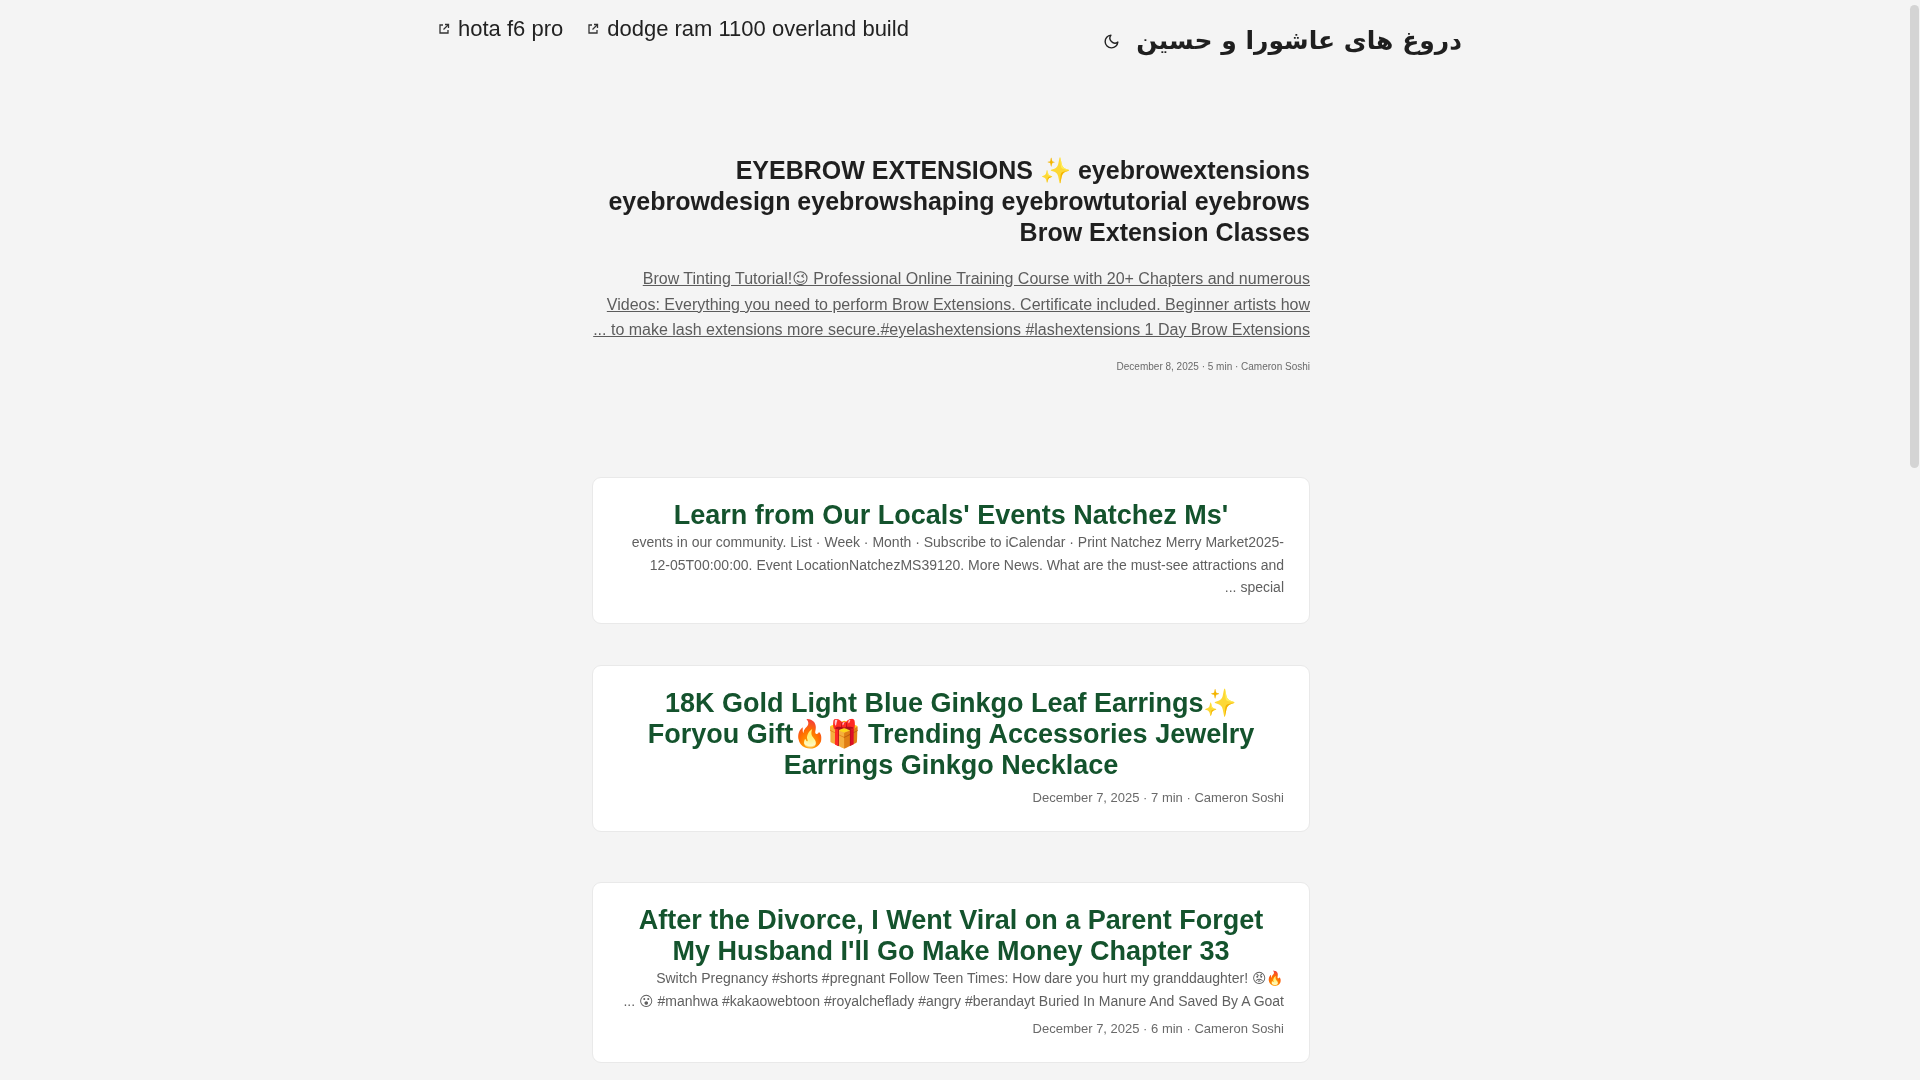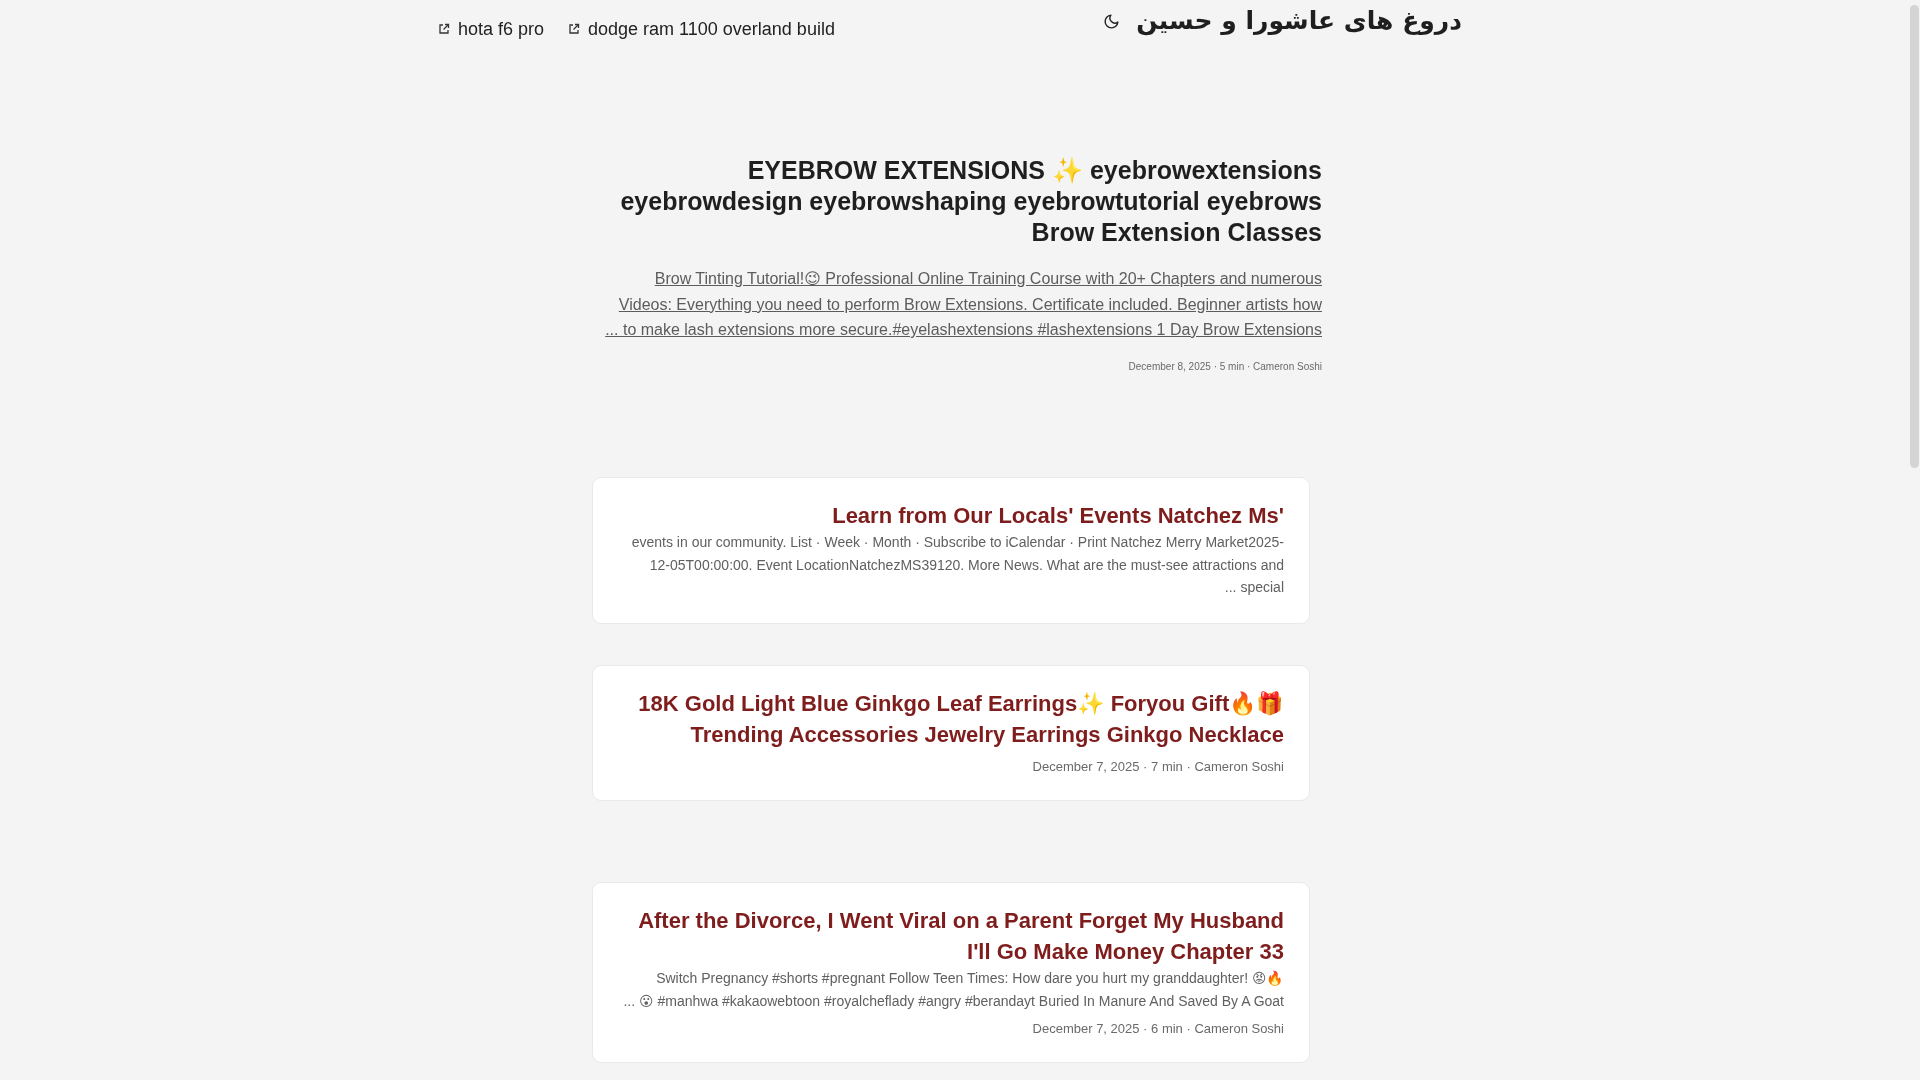--- a/index.html
+++ b/index.html
@@ -11,44 +11,44 @@
     }
     .header {
       position: absolute; left: 0; top: 0; width: 1904px; height: 60px;
     }
     .header-links {
       position: absolute; left: 438px; top: 18px;
       display: flex; gap: 24px; align-items: center;
     }
     .header-link {
       display: flex; align-items: center; gap: 8px;
-      font-size: 18px; color: #222; text-decoration: none; cursor: pointer;
+      font-size: 22px; color: #222; text-decoration: none; cursor: pointer;
       line-height: 22px;
     }
     .header-link svg { width: 12px; height: 12px; }
     .site-brand {
-      position: absolute; right: 442px; top: 4px;
+      position: absolute; right: 442px; top: 24px;
       display: flex; align-items: center; gap: 14px;
     }
     .site-title {
       font-size: 25px; font-weight: 700; color: #1f1f1f;
       direction: rtl; line-height: 34px; font-family: "DejaVu Sans", sans-serif;
     }
     .theme-toggle {
       width: 22px; height: 22px; display: flex; align-items: center; justify-content: center;
       cursor: pointer;
     }
     .theme-toggle svg { width: 17px; height: 17px; }
 
     .main {
       position: absolute; left: 592px; top: 0; width: 718px;
       direction: rtl; text-align: right;
     }
     .hero {
-      position: absolute; top: 155px; left: 12px; width: 718px;
+      position: absolute; top: 155px; left: 0; width: 718px;
     }
     .hero-title {
       font-size: 25px; font-weight: 700; line-height: 31px; color: #1f1f1f;
       direction: ltr; text-align: right;
     }
     .hero-desc {
       margin-top: 18px;
       font-size: 16px; line-height: 25.5px; color: #5c5c5c;
       direction: rtl; text-align: right; text-decoration: underline;
     }
@@ -60,22 +60,22 @@
 
     .card {
       position: absolute; left: 0; width: 718px;
       background: #ffffff;
       border: 1px solid #e9e9e9;
       border-radius: 9px;
       padding: 22px 25px 24px 25px;
       cursor: pointer;
     }
     .card-title {
-      font-size: 22px; font-weight: 700; line-height: 31px; color: #7f1d1d;
-      direction: ltr; text-align: right;
+      font-size: 27px; font-weight: 700; line-height: 31px; color: #14532d;
+      direction: ltr; text-align: center;
     }
     .card-desc {
       font-size: 14px; line-height: 22.5px; color: #606060;
       direction: rtl; text-align: right;
     }
     .card-meta {
       margin-top: 8px;
       font-size: 13px; line-height: 18px; color: #6a6a6a;
       direction: ltr; text-align: right;
     }

